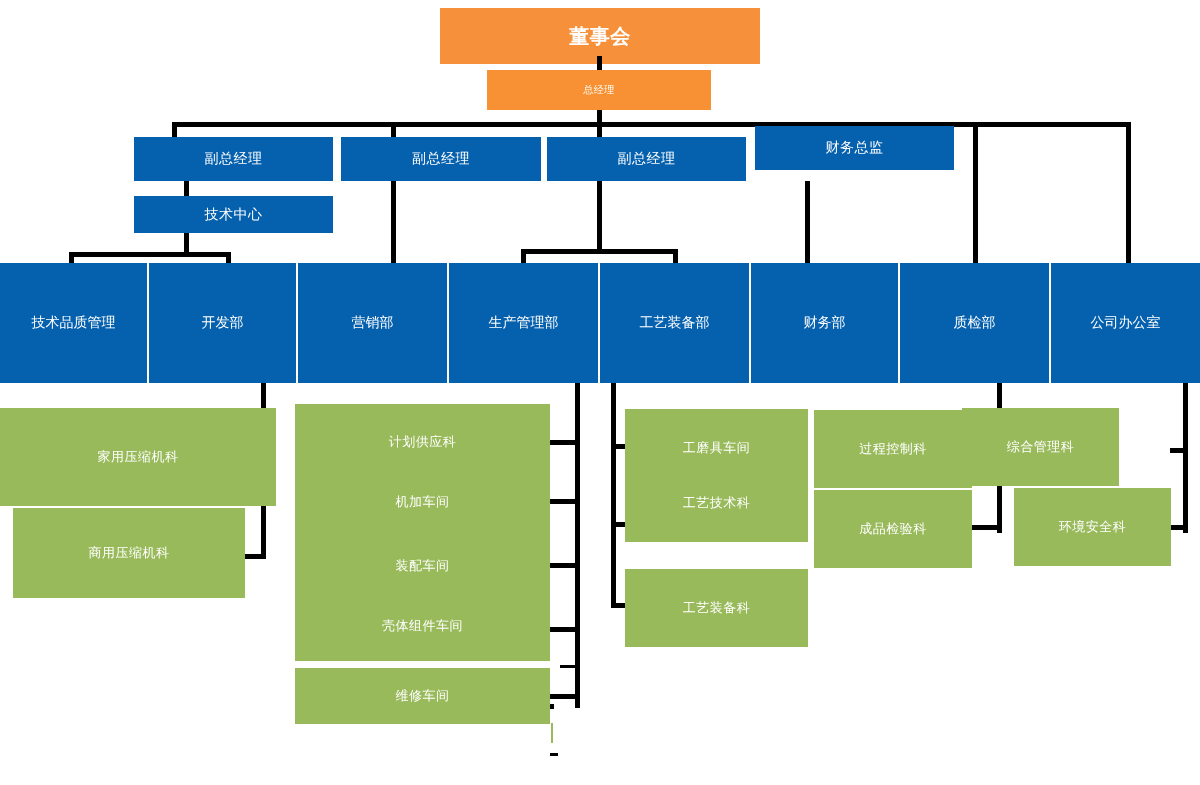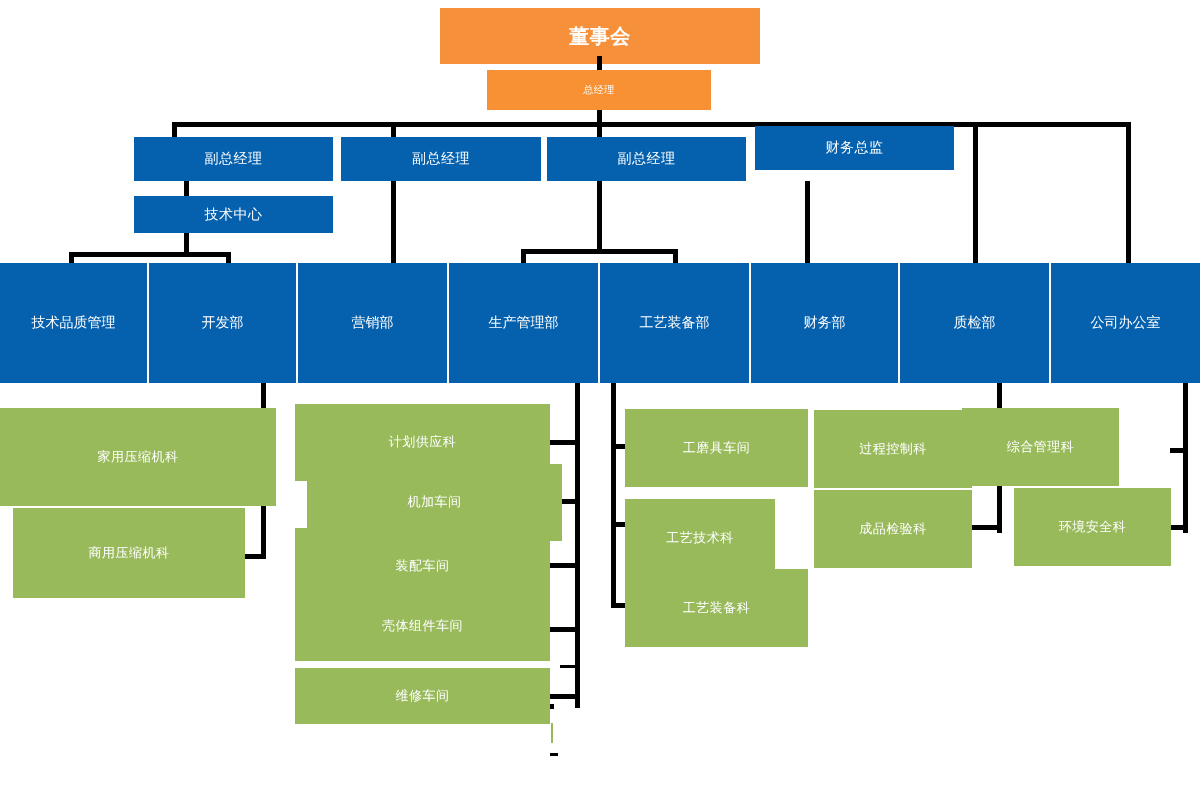--- a/index.html
+++ b/index.html
@@ -168,21 +168,21 @@
   <div class="conn" style="left:549px; top:627px; width:28px; height:5px;"></div>
   <div class="conn" style="left:560px; top:665px; width:17px; height:3px;"></div>
   <div class="conn" style="left:549px; top:694px; width:28px; height:5px;"></div>
   <div class="conn" style="left:549px; top:704px; width:5px; height:5px;"></div>
   <div class="conn green-line" style="left:551px; top:723px; width:2px; height:20px;"></div>
   <div class="conn" style="left:550px; top:753px; width:8px; height:3px;"></div>
 
   <div class="node green" style="left:295px; top:404px; width:255px; height:77px;">
     <span>计划供应科</span>
   </div>
-  <div class="node green" style="left:295px; top:464px; width:255px; height:77px;margin-left:12px;">
+  <div class="node green" style="left:295px; top:464px; width:255px; height:77px;">
     <span>机加车间</span>
   </div>
   <div class="node green" style="left:295px; top:528px; width:255px; height:77px;">
     <span>装配车间</span>
   </div>
   <div class="node green" style="left:295px; top:591px; width:255px; height:70px;">
     <span>壳体组件车间</span>
   </div>
 
   <div class="node green clipped" style="left:295px; top:655px; width:255px; height:5px;">
@@ -193,21 +193,21 @@
   </div>
 
   <div class="conn" style="left:611px; top:383px; width:5px; height:225px;"></div>
   <div class="conn" style="left:611px; top:444px; width:22px; height:5px;"></div>
   <div class="conn" style="left:611px; top:522px; width:22px; height:5px;"></div>
   <div class="conn" style="left:611px; top:603px; width:22px; height:5px;"></div>
 
   <div class="node green" style="left:625px; top:409px; width:183px; height:78px;">
     <span>工磨具车间</span>
   </div>
-  <div class="node green" style="left:625px; top:499px; width:150px; height:78px;">
+  <div class="node green" style="left:625px; top:464px; width:183px; height:78px;">
     <span>工艺技术科</span>
   </div>
   <div class="node green" style="left:625px; top:569px; width:183px; height:78px;">
     <span>工艺装备科</span>
   </div>
 
   <div class="conn" style="left:997px; top:383px; width:5px; height:150px;"></div>
   <div class="conn" style="left:971px; top:448px; width:28px; height:5px;"></div>
   <div class="conn" style="left:971px; top:525px; width:28px; height:5px;"></div>
 

